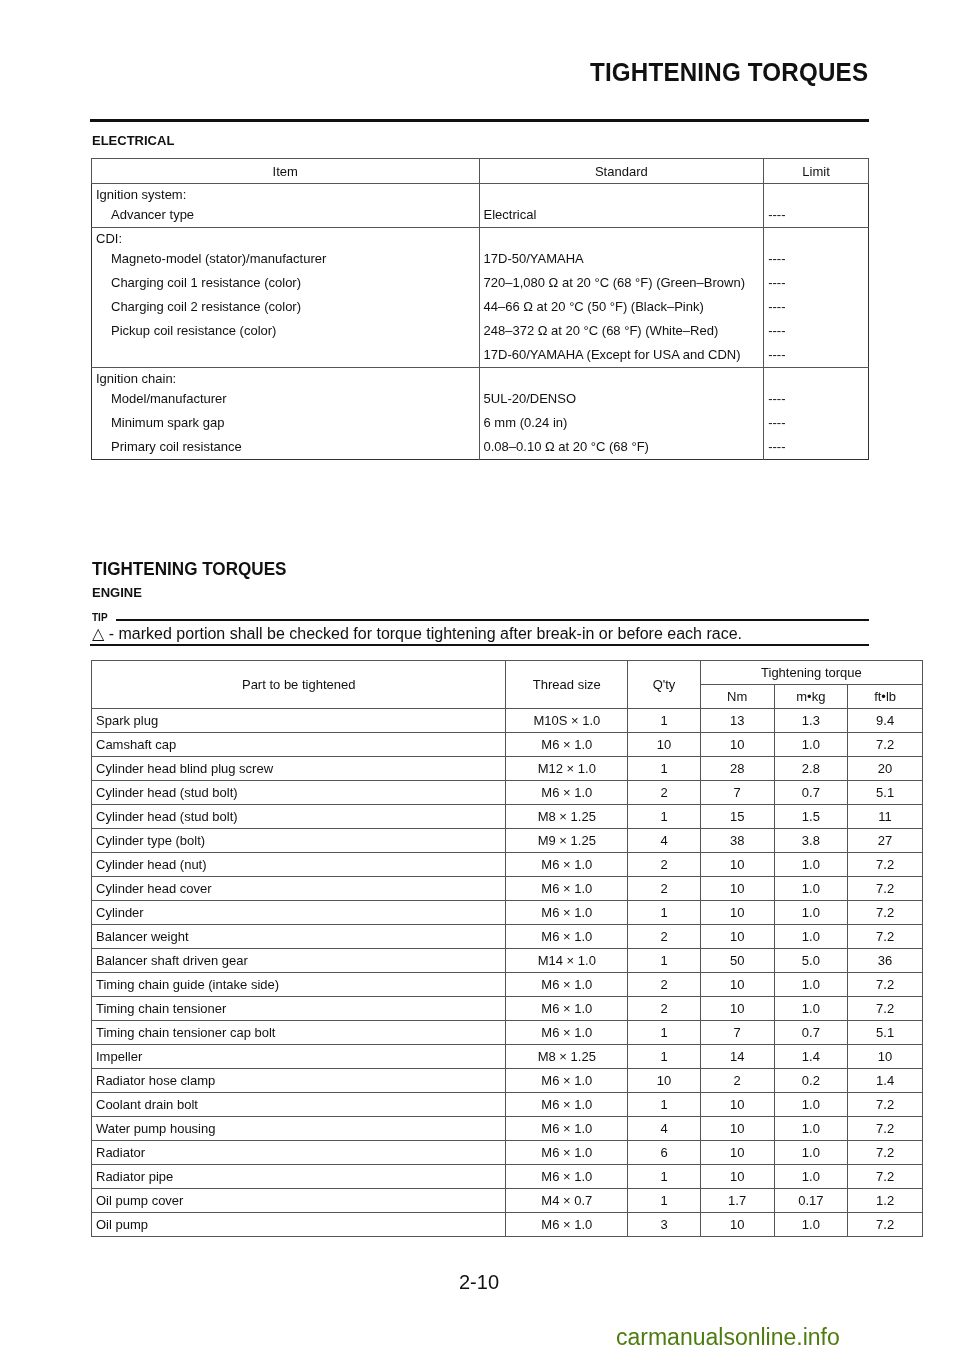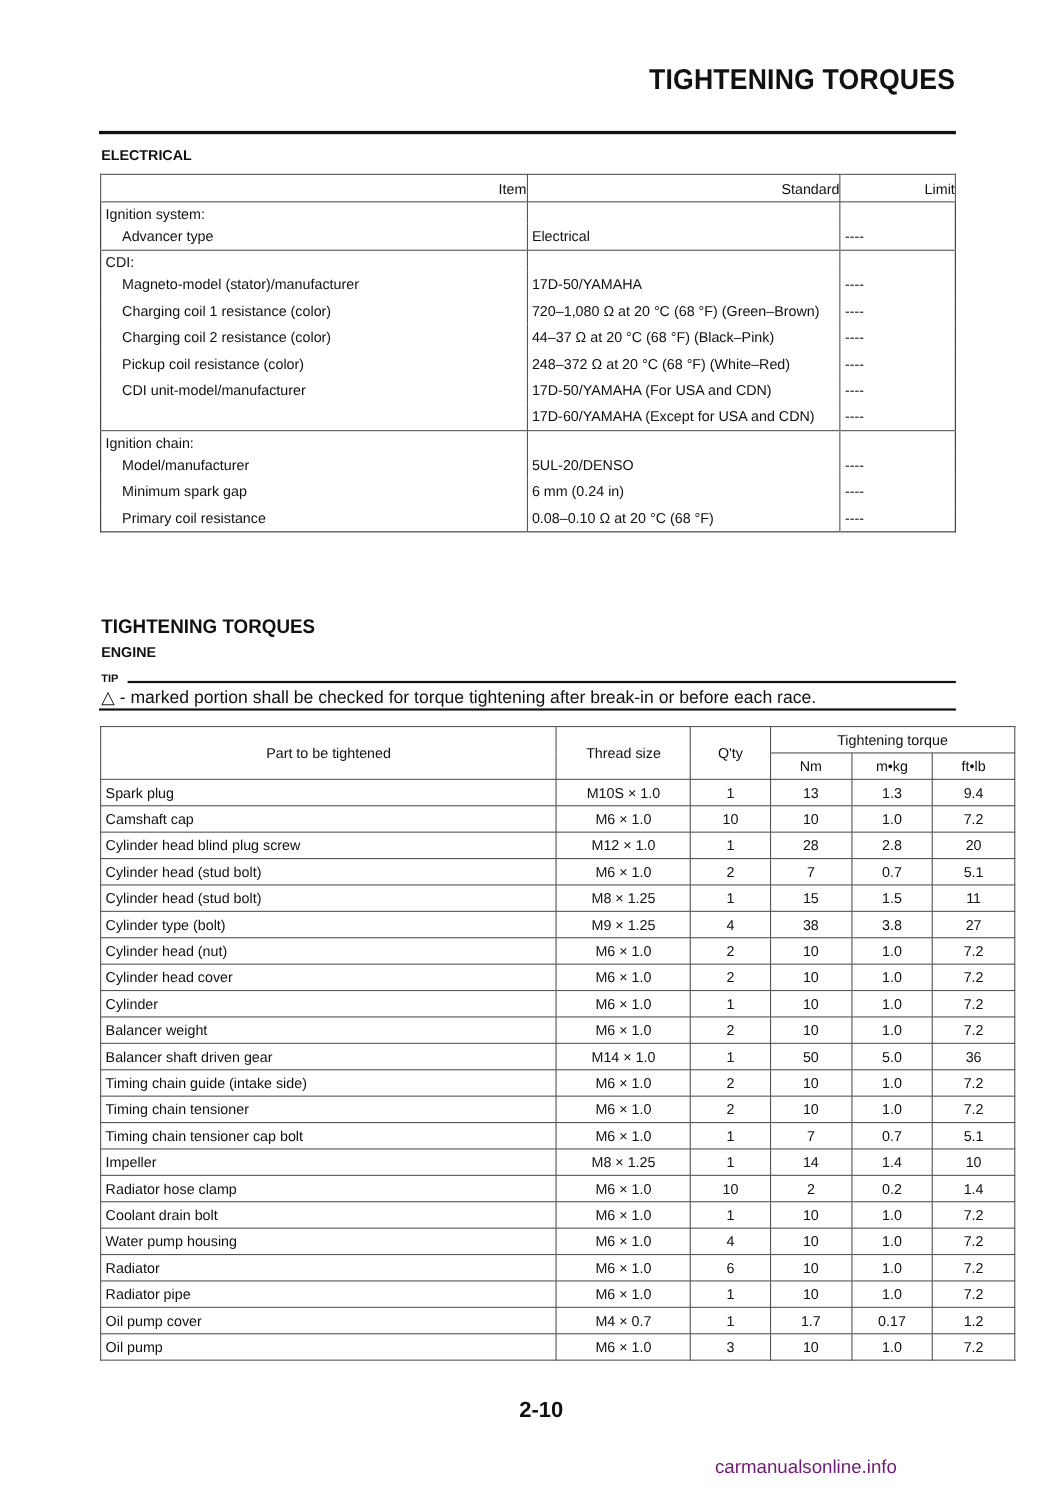--- a/index.html
+++ b/index.html
@@ -17,21 +17,21 @@
   }
   .section-electrical {
     position: absolute; left: 92px; top: 133px; font-size: 13px; font-weight: bold;
   }
   table { border-collapse: collapse; font-size: 13px; }
   td, th { font-weight: normal; }
   .elec-table {
     position: absolute; left: 91px; top: 158px; width: 778px;
     border: 1.5px solid #333;
   }
-  .elec-table th { border: 1px solid #555; height: 24px; text-align: right; padding: 0; }
+  .elec-table th { border: 1px solid #555; height: 24px; text-align: center; padding: 0; }
   .elec-table td { vertical-align: top; padding: 0 4px; line-height: 16px; }
   .elec-table .grp td { border-top: 1px solid #555; }
   .elec-table td.c1 { border-right: 1px solid #555; }
   .elec-table td.c2 { border-right: 1px solid #555; }
   .elec-table tr.r td { padding-top: 4px; padding-bottom: 4px; }
   .indent { padding-left: 19px !important; }
   .h2 {
     position: absolute; left: 92px; top: 559px; font-size: 18px; font-weight: bold;
     transform: scaleX(0.95); transform-origin: left center;
   }
@@ -44,24 +44,24 @@
   .tip-rule2 { position: absolute; left: 90px; width: 779px; top: 644px; height: 2px; background: #111; }
   .torque-table {
     position: absolute; left: 91px; top: 660px; width: 832px;
     border: 1.5px solid #333;
   }
   .torque-table th, .torque-table td { border: 1px solid #555; padding: 0 4px; height: 23px; }
   .torque-table th { text-align: center; }
   .torque-table td.num { text-align: center; }
   .torque-table td.name { text-align: left; }
   .footer-page {
-    position: absolute; left: 472px; top: 1271px; font-size: 20px; font-weight: bold;
+    position: absolute; left: 459px; top: 1271px; font-size: 20px; font-weight: normal;
   }
   .watermark {
-    position: absolute; left: 650px; top: 1324px; font-size: 17px; color: #701a75;
+    position: absolute; left: 616px; top: 1324px; font-size: 23px; color: #4d7c0f;
   }
 </style>
 </head>
 <body>
 
 <div class="page-title">TIGHTENING TORQUES</div>
 <div class="title-rule"></div>
 
 <div class="section-electrical">ELECTRICAL</div>
 
@@ -99,31 +99,26 @@
         <td class="c2">17D-50/YAMAHA</td>
         <td>----</td>
       </tr>
       <tr class="r">
         <td class="c1 indent">Charging coil 1 resistance (color)</td>
         <td class="c2">720–1,080 Ω at 20 °C (68 °F) (Green–Brown)</td>
         <td>----</td>
       </tr>
       <tr class="r">
         <td class="c1 indent">Charging coil 2 resistance  (color)</td>
-        <td class="c2">44–37 Ω at 20 °C (68 °F) (Black–Pink)</td>
+        <td class="c2">44–66 Ω at 20 °C (50 °F) (Black–Pink)</td>
         <td>----</td>
       </tr>
       <tr class="r">
         <td class="c1 indent">Pickup coil resistance (color)</td>
         <td class="c2">248–372 Ω at 20 °C (68 °F) (White–Red)</td>
-        <td>----</td>
-      </tr>
-      <tr class="r">
-        <td class="c1 indent">CDI unit-model/manufacturer</td>
-        <td class="c2">17D-50/YAMAHA (For USA and CDN)</td>
         <td>----</td>
       </tr>
       <tr class="r">
         <td class="c1 indent"></td>
         <td class="c2">17D-60/YAMAHA (Except for USA and CDN)</td>
         <td>----</td>
       </tr>
       <tr class="grp">
         <td class="c1" style="padding-top:3px">Ignition chain:</td>
         <td class="c2"></td>

